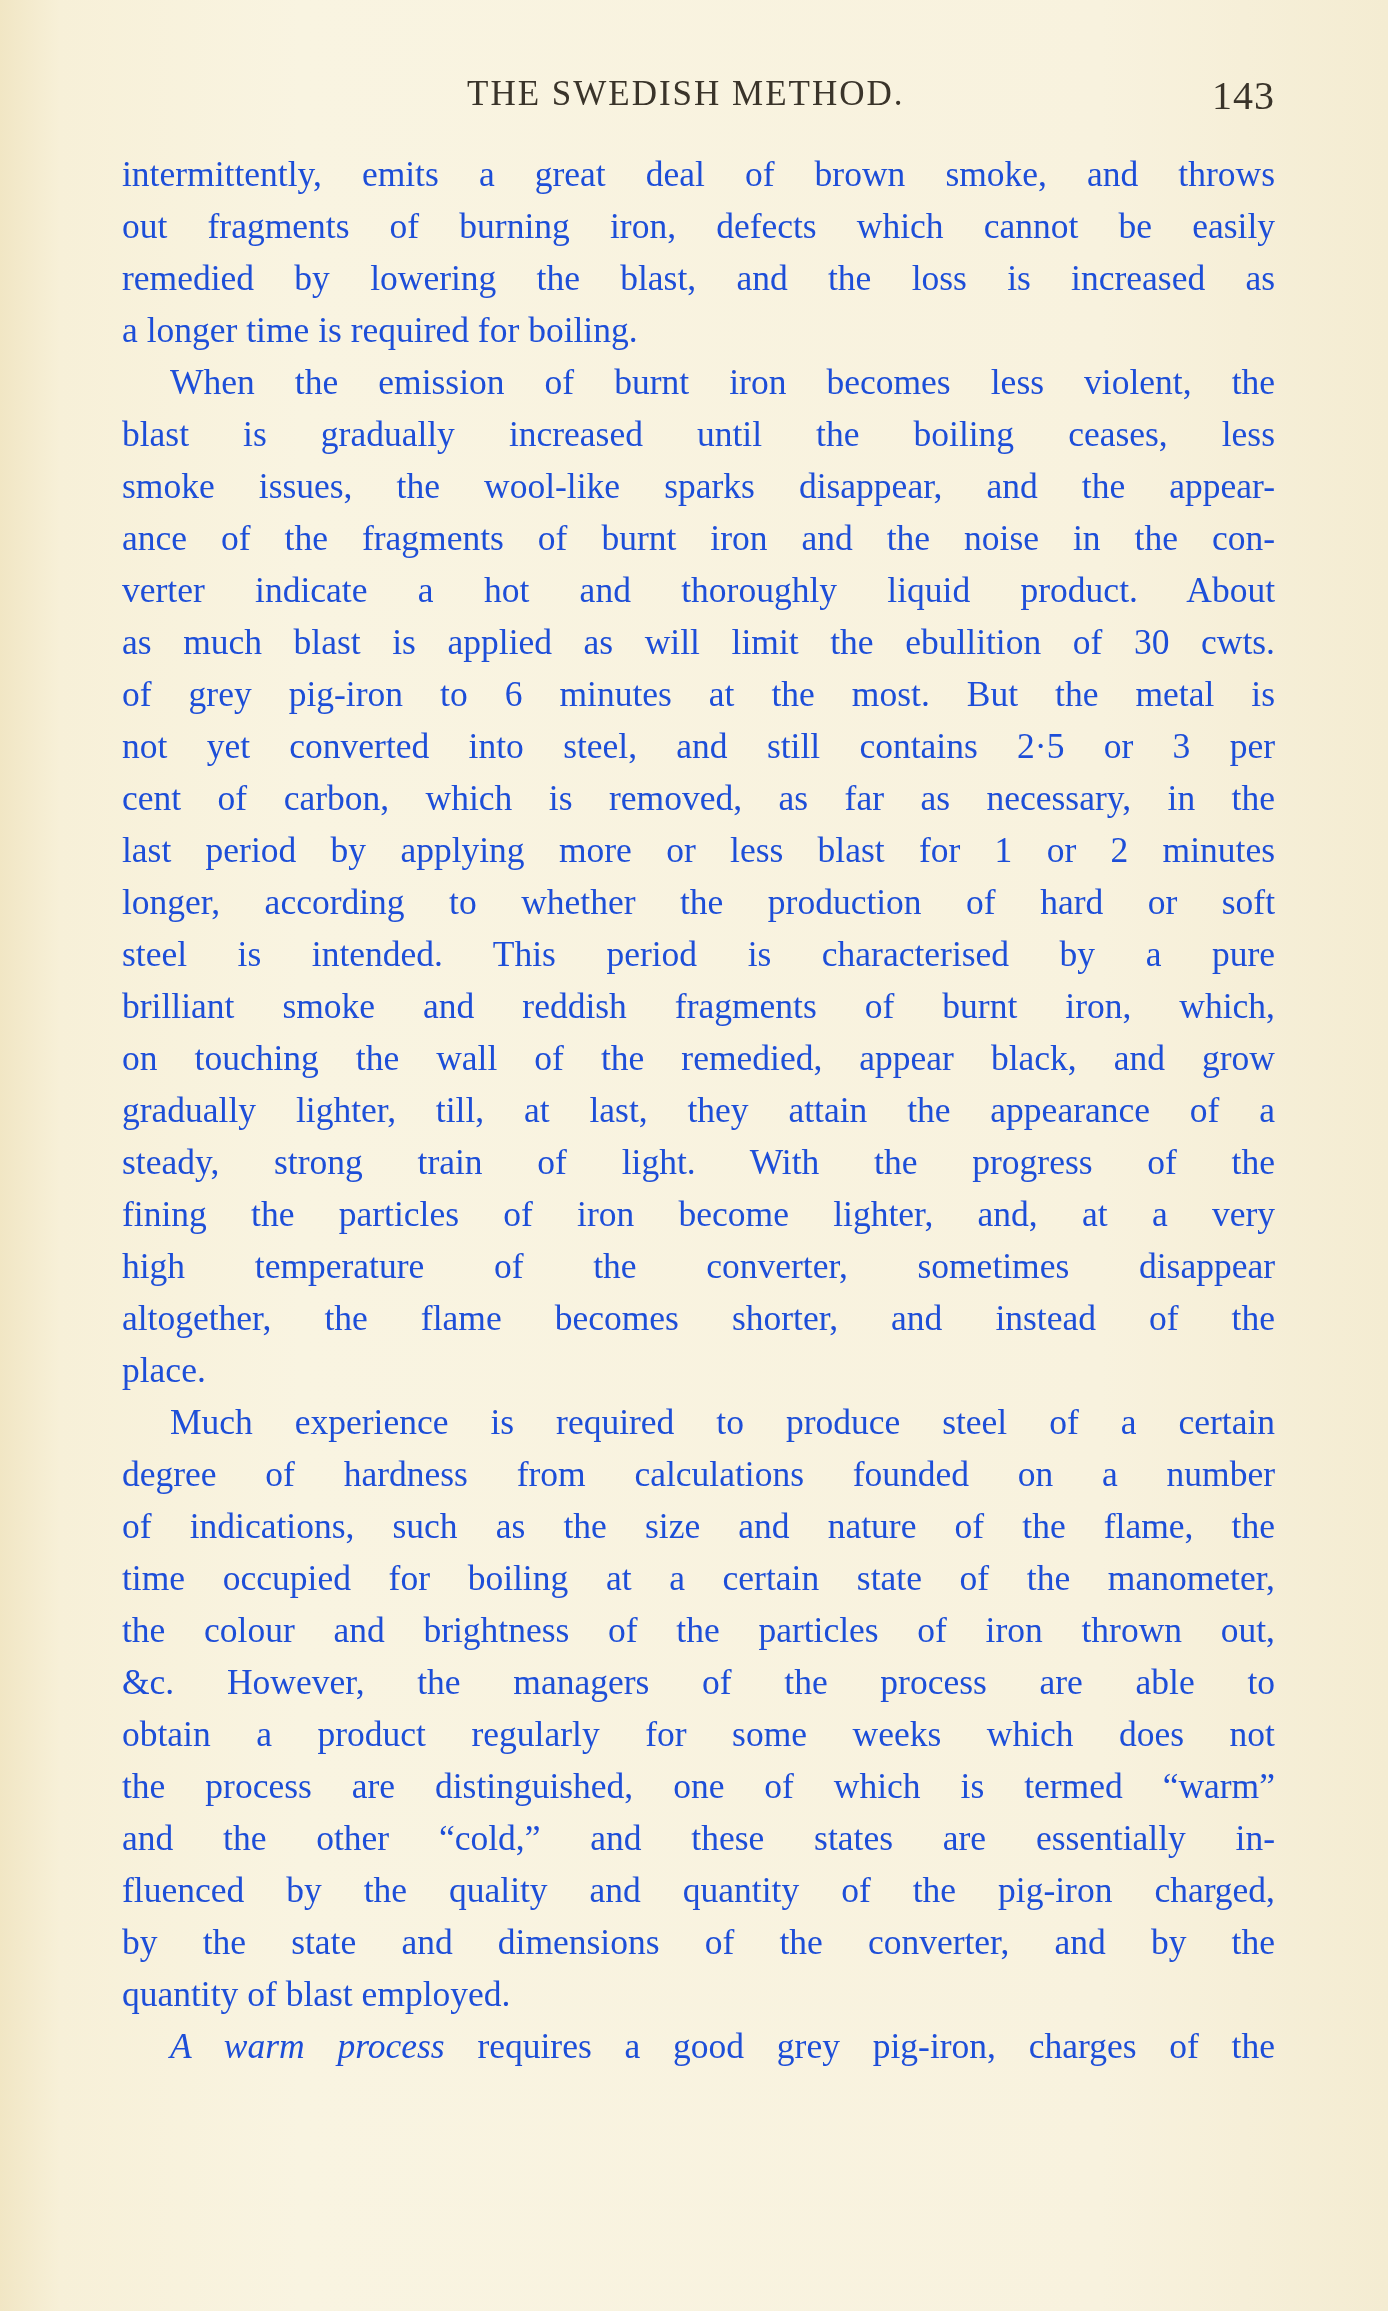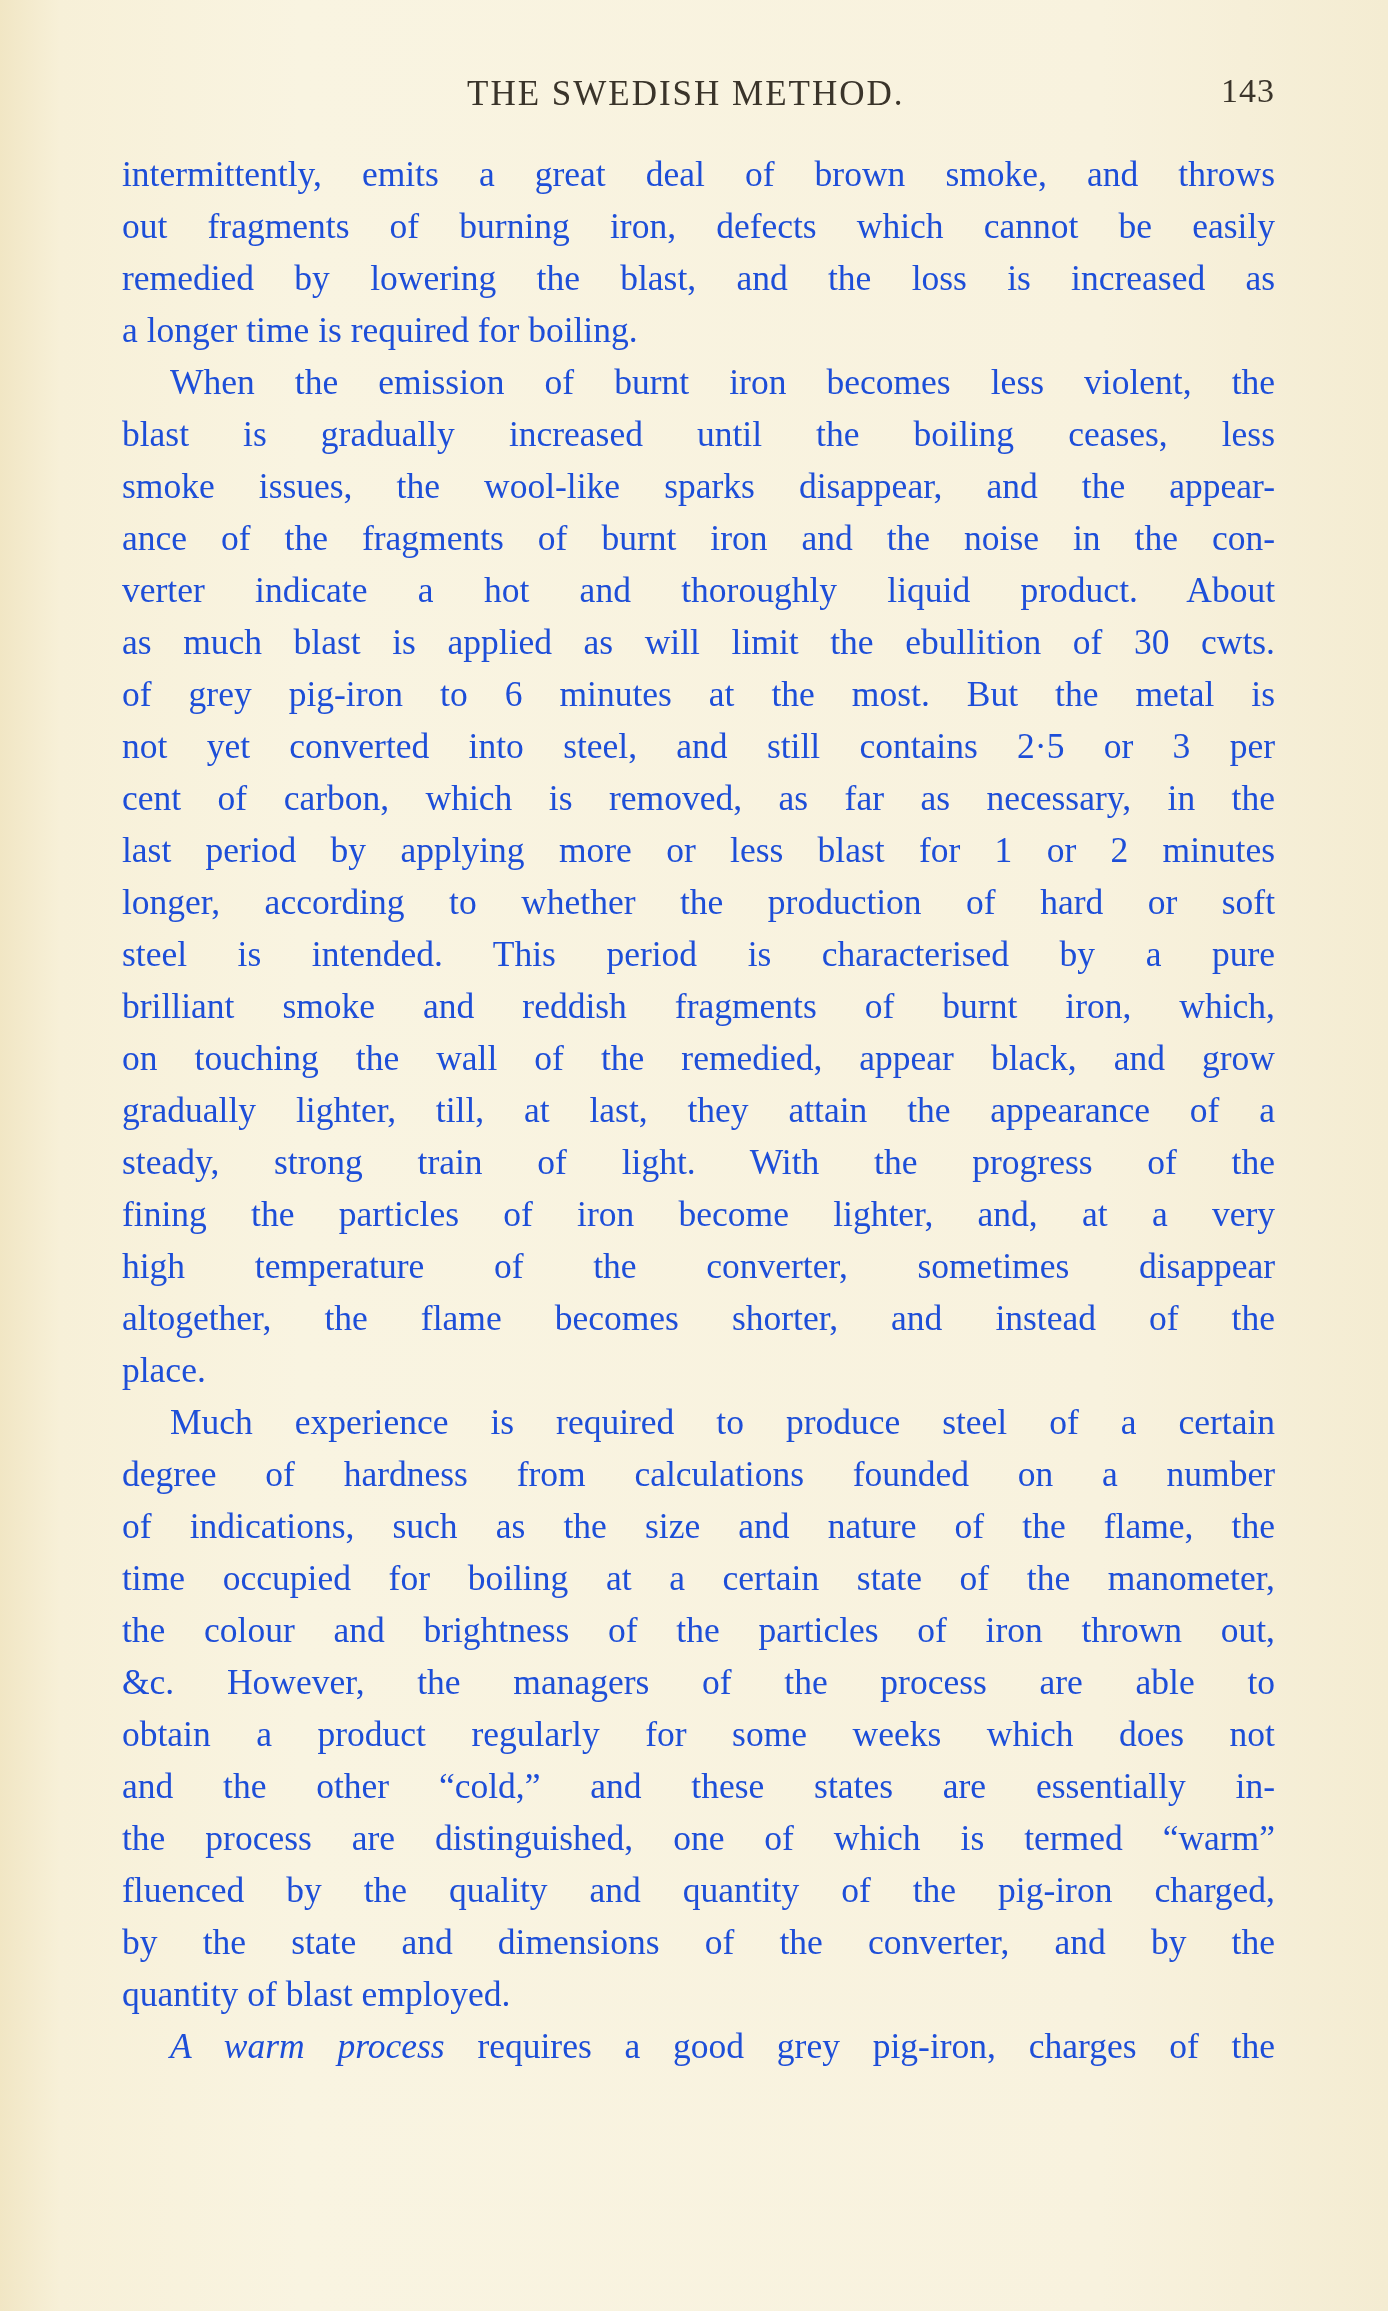--- a/index.html
+++ b/index.html
@@ -36,21 +36,21 @@
       font-family: "Liberation Serif", "DejaVu Serif", serif;
       font-size: 35px;
       letter-spacing: 2px;
       color: #3a342a;
     }
     .page-number {
       position: absolute;
       right: 0;
       top: 4px;
       font-family: "Liberation Serif", "DejaVu Serif", serif;
-      font-size: 34px;
+      font-size: 40px;
       letter-spacing: 1px;
       color: #3a342a;
     }
     .body-text {
       position: absolute;
       top: 148px;
       left: 0;
       width: 1153px;
     }
     .line {
@@ -118,22 +118,22 @@
     </div>
 
     <div>
       <span class="line indent">Much experience is required to produce steel of a certain</span>
       <span class="line">degree of hardness from calculations founded on a number</span>
       <span class="line">of indications, such as the size and nature of the flame, the</span>
       <span class="line">time occupied for boiling at a certain state of the manometer,</span>
       <span class="line">the colour and brightness of the particles of iron thrown out,</span>
       <span class="line">&amp;c. However, the managers of the process are able to</span>
       <span class="line">obtain a product regularly for some weeks which does not</span>
+      <span class="line">the process are distinguished, one of which is termed “warm”</span>
       <span class="line">and the other “cold,” and these states are essentially in-</span>
-      <span class="line">the process are distinguished, one of which is termed “warm”</span>
       <span class="line">fluenced by the quality and quantity of the pig-iron charged,</span>
       <span class="line">by the state and dimensions of the converter, and by the</span>
       <span class="line last">quantity of blast employed.</span>
     </div>
 
     <div>
       <span class="line indent"><span class="ital">A warm process</span><span> requires a good grey pig-iron, charges of the</span></span>
     </div>
 
   </div>

